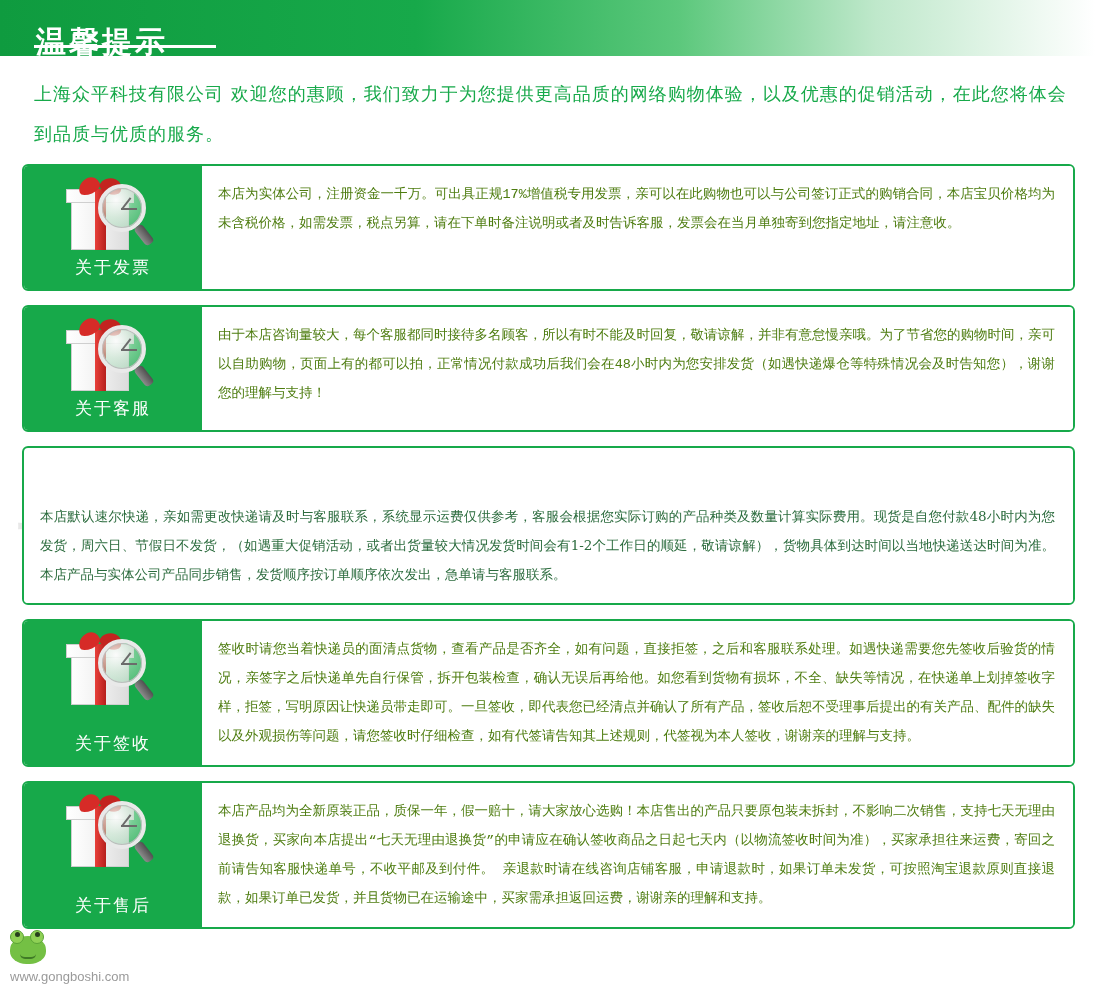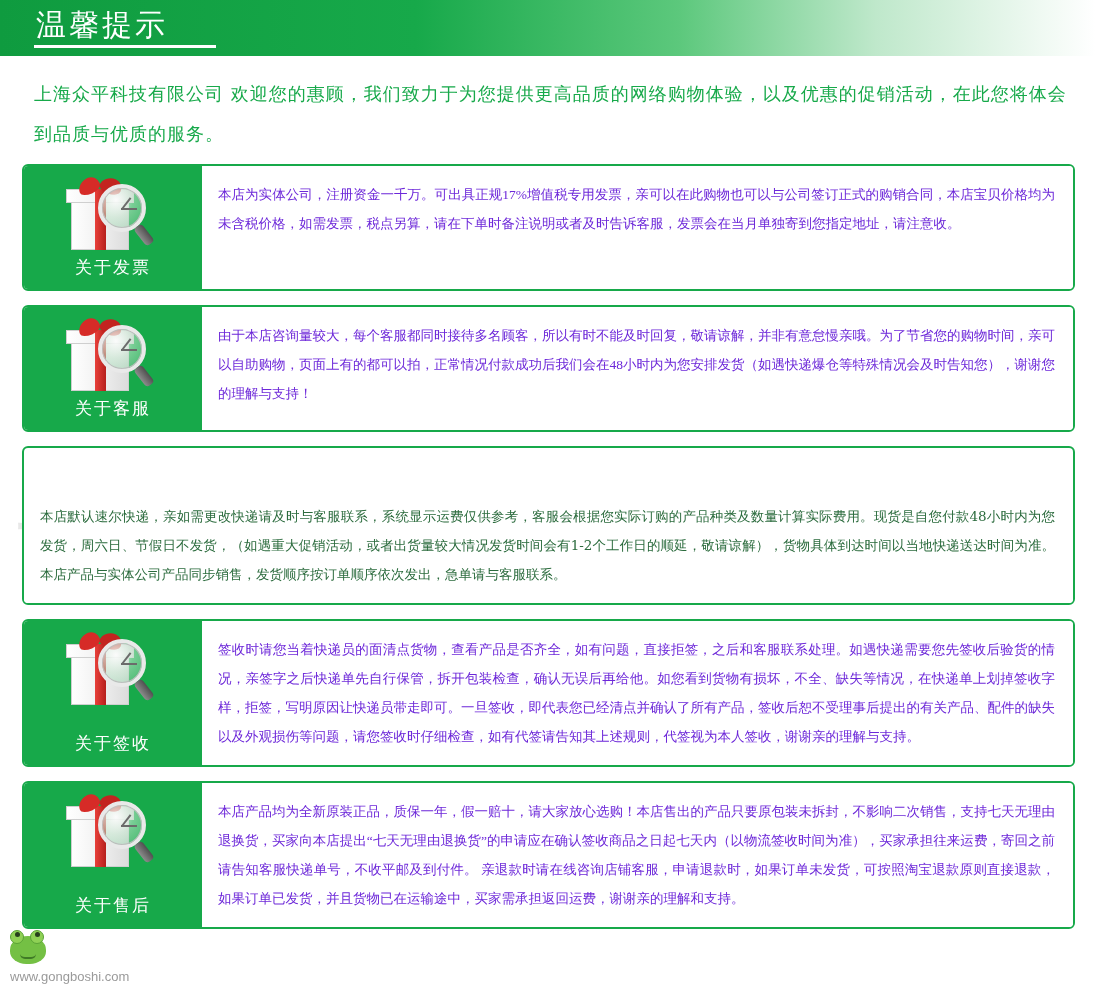--- a/index.html
+++ b/index.html
@@ -16,24 +16,24 @@
   
   .banner {
     position: relative;
     height: 56px;
     background: linear-gradient(to right, #0f9b3f 0%, #17a94a 38%, #5cc87c 62%, #bfe8cb 80%, #ffffff 100%);
     overflow: hidden;
   }
   .banner-title {
     position: absolute;
     left: 36px;
-    top: 5px;
+    top: 22px;
     font-family: "DejaVu Serif", serif;
     font-size: 30px;
-    font-weight: normal;
+    font-weight: bold;
     color: #ffffff;
     letter-spacing: 3px;
   }
   .banner-underline {
     position: absolute;
     left: 34px;
     top: 45px;
     width: 182px;
     height: 3px;
     background: #ffffff;
@@ -109,24 +109,24 @@
     font-size: 17px;
     letter-spacing: 2px;
     font-family: "DejaVu Sans", sans-serif;
     margin-top: auto;
     padding-bottom: 4px;
     text-align: right;
   }
   .section-body {
     flex: 1;
     padding: 14px 18px 14px 16px;
-    color: #6d28d9;
+    color: #4d7c0f;
     font-size: 13.5px;
     line-height: 29px;
-    font-family: Liberation Serif, serif;
+    font-family: Liberation Mono, monospace;
     text-align: justify;
     background: #ffffff;
   }
   .section-body.serif {
     font-family: "DejaVu Serif", serif;
     color: #2b6b3d;
     margin-top: 40px;
   }
 
   

